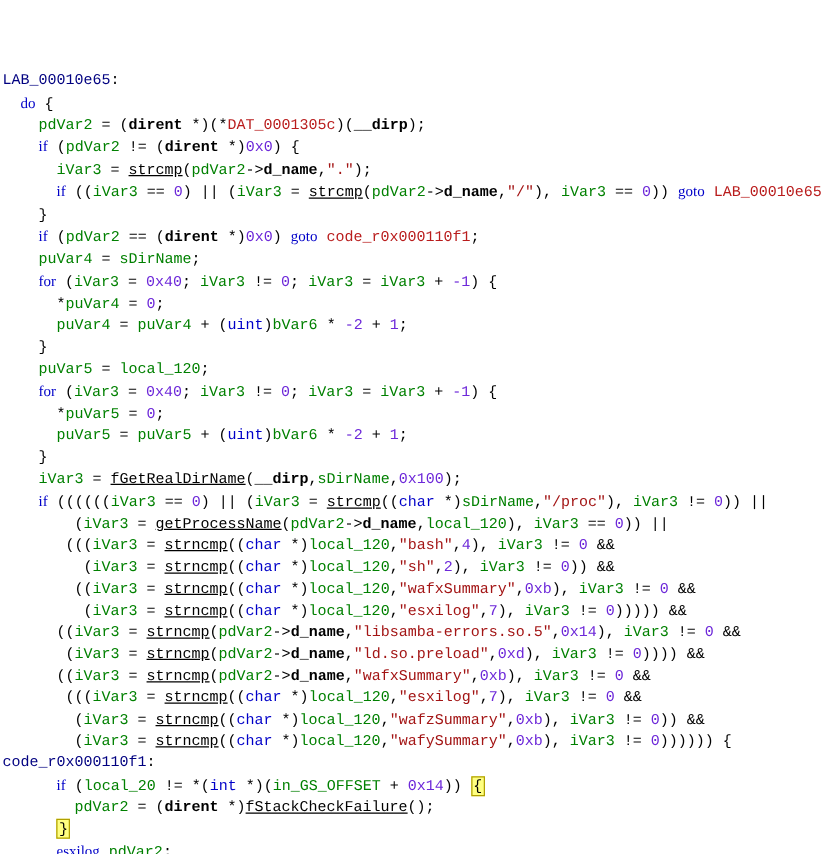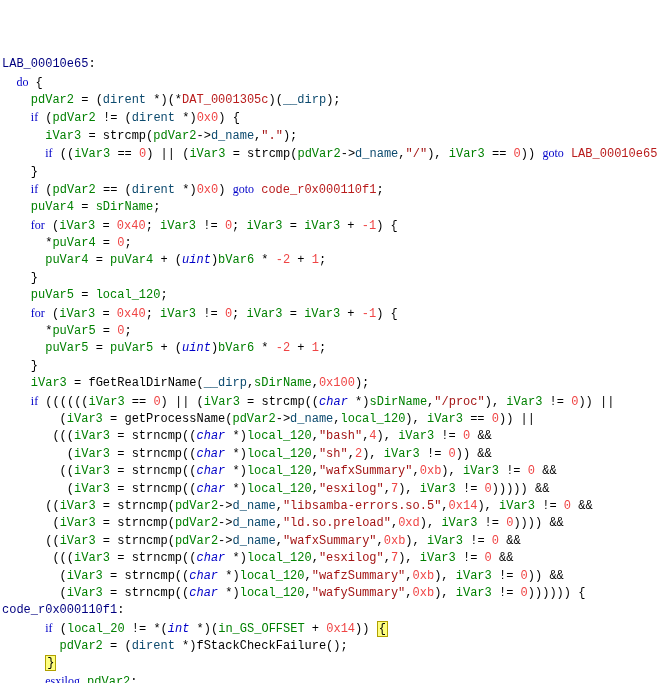--- a/index.html
+++ b/index.html
@@ -10,26 +10,26 @@
     font-size: 12px;
     line-height: 1.45;
     color: #000000;
     white-space: pre;
     width: 665px;
   }
   .code-block {
     padding: 4px 0 4px 2px;
   }
   .kw { color: #0000c8; font-family: Liberation Serif, serif; }     
-  .ty { color: #0000c8; font-style: italic; }     
+  .ty { color: #0000c8; }     
   .id-green { color: #008000; } 
-  .id-teal  { color: #0c4a6e; } 
-  .num { color: #ef4444; }    
+  .id-teal  { color: #000000; font-weight: bold; } 
+  .num { color: #6d28d9; }    
   .str { color: #a31515; }    
-  .fn  { color: #000000; }    
+  .fn  { color: #000000; text-decoration: underline; }    
   .pur { color: #b91c1c; }    
   .lbl { color: #000080; }    
   .plain { color: #000000; }
   .hl-open, .hl-close {
     background: #ffff80;
     border: 1px solid #b0a000;
     padding: 0 1px;
     margin: -1px 0;
   }
   span[data-bind] { white-space: pre; }

